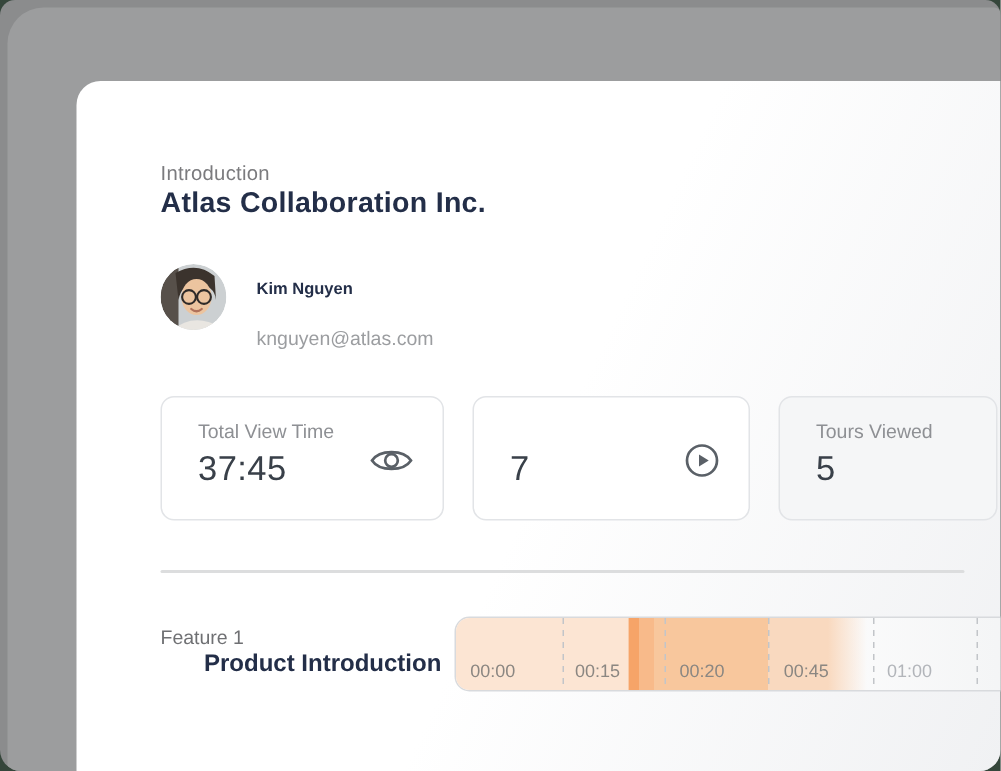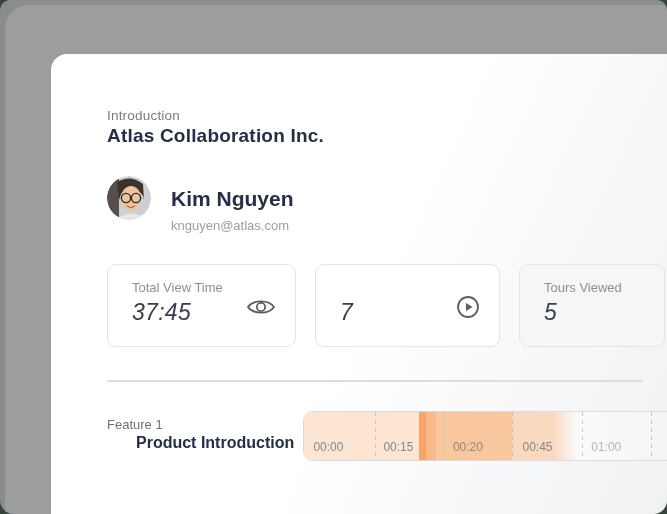--- a/index.html
+++ b/index.html
@@ -6,28 +6,28 @@
     font-family:"Liberation Sans", sans-serif;}
   .base{position:absolute;inset:0;background:#35463b;}
   .frame{position:absolute;inset:0;background:#8b8c8d;border-radius:10px 10px 14px 14px;overflow:hidden;}
   .canvas{position:absolute;left:5px;top:5px;right:0;bottom:0;background:#9c9d9e;border-radius:24px 4px 0 0;}
   .card{position:absolute;left:51px;top:54px;right:0;bottom:0;
     background:linear-gradient(115deg,#ffffff 52%,#f0f1f3 100%);
     border-radius:16px 0 0 0;}
   .eyebrow{position:absolute;left:56px;top:54px;font-size:13.5px;color:#7b7b7e;letter-spacing:.2px;}
   .page-title{position:absolute;left:56px;top:71px;font-size:19px;font-weight:bold;color:#232e48;letter-spacing:.2px;}
   .avatar{position:absolute;left:56px;top:122px;width:44px;height:44px;border-radius:50%;overflow:hidden;}
-  .contact-name{position:absolute;left:120px;top:133px;font-size:21px;font-weight:bold;color:#232e48;}
+  .contact-name{position:absolute;left:120px;top:133px;font-size:11px;font-weight:bold;color:#232e48;}
   .contact-email{position:absolute;left:120px;top:164px;font-size:13px;color:#9b9da0;}
   .stat-card{position:absolute;top:210px;height:83px;background:#ffffff;border:1px solid #e2e4e7;border-radius:9px;box-sizing:border-box;}
   .stat-card.c1{left:56px;width:189px;}
   .stat-card.c2{left:264px;width:185px;}
   .stat-card.c3{left:468px;width:146px;background:#f5f6f7;}
   .stat-label{position:absolute;left:24px;top:15px;font-size:13px;color:#8e9094;}
-  .stat-value{position:absolute;left:24px;top:34px;font-size:23px;color:#394049;letter-spacing:.3px;font-style:italic;}
+  .stat-value{position:absolute;left:24px;top:34px;font-size:23px;color:#394049;letter-spacing:.3px;}
   .stat-icon{position:absolute;right:19px;top:50%;margin-top:1px;transform:translateY(-50%);width:30px;height:24px;}
   .divider{position:absolute;left:56px;top:326px;width:536px;height:2px;background:#dcddde;border-radius:1px;}
   .feature-label{position:absolute;left:56px;top:363px;font-size:13px;color:#6f7073;}
   .feature-title{position:absolute;left:56px;top:380px;font-size:16px;font-weight:bold;color:#232e48;margin-left:29px;}
   .timeline{position:absolute;left:252px;top:357px;width:380px;height:50px;box-sizing:border-box;
     border:1px solid #d8dadd;border-radius:10px;overflow:hidden;
     background:linear-gradient(to right,#fefefe 55%,#f3f4f5 100%);}
   .heat-seg{position:absolute;top:0;bottom:0;z-index:1;}
   .tick-line{position:absolute;top:0;bottom:0;width:1px;z-index:2;
     background-image:repeating-linear-gradient(to bottom,#c2c5c9 0 4px,rgba(0,0,0,0) 4px 8px);}

